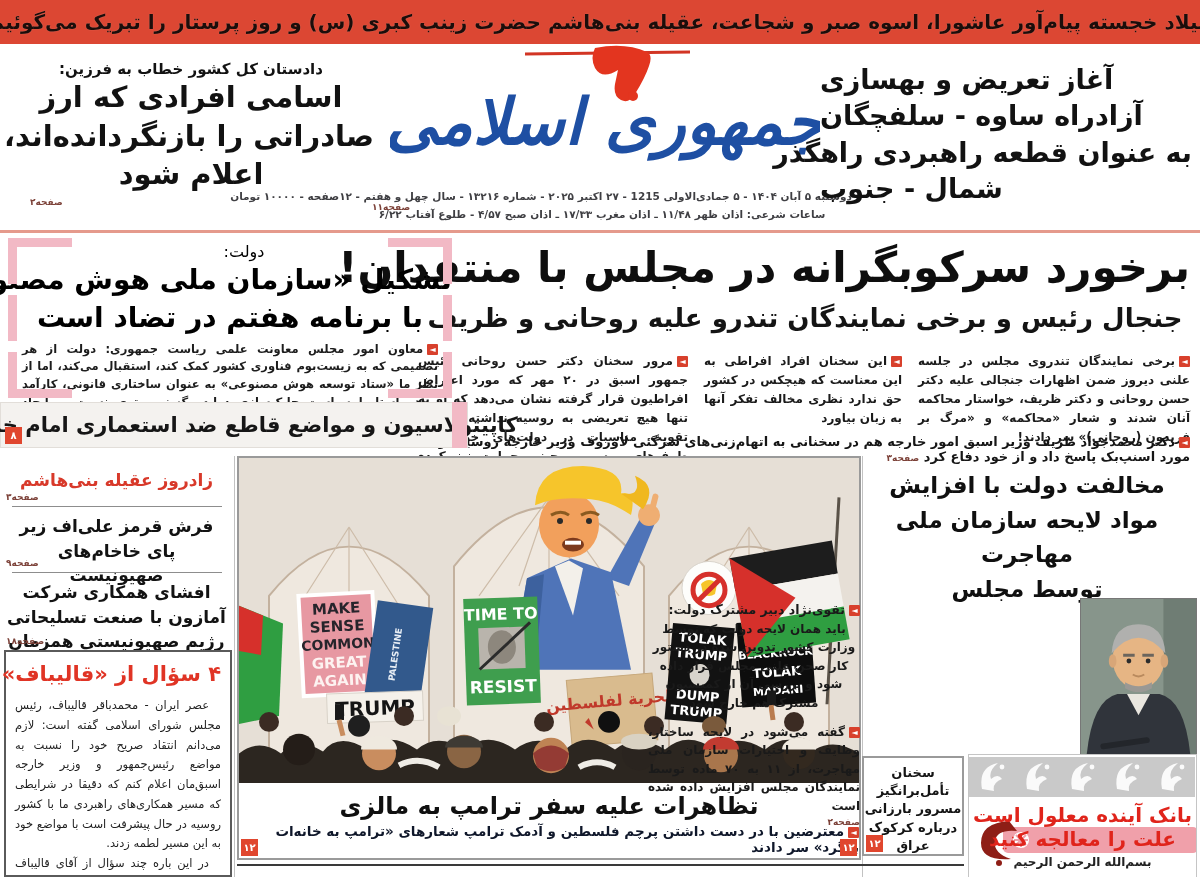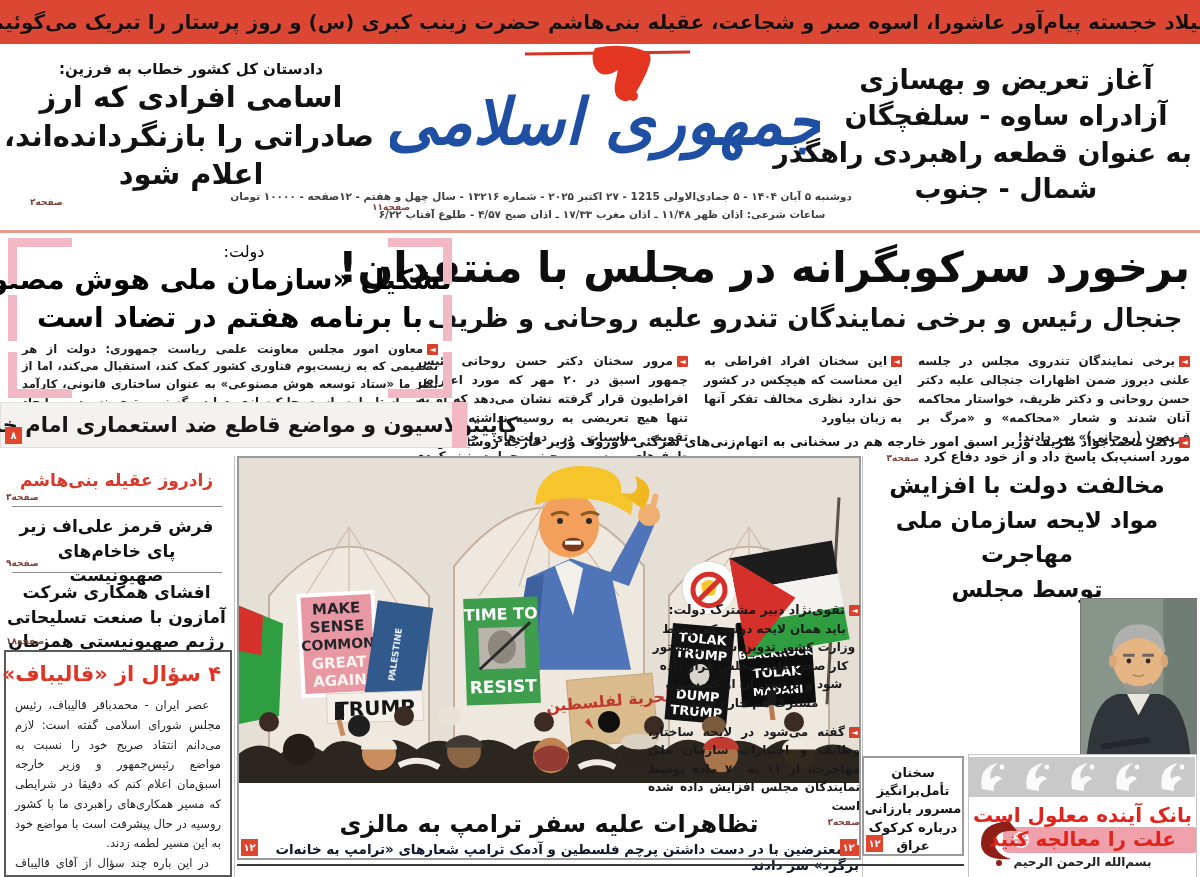--- a/index.html
+++ b/index.html
@@ -10,21 +10,21 @@
 
   
   .banner { top:0; left:0; width:1200px; height:44px; background:#dc4733; display:flex; align-items:center; justify-content:center; }
   .banner-text { font-size:20px; font-weight:900; color:#1c0d0a; text-shadow:0 0 1px rgba(255,255,255,.35); white-space:nowrap; }
 
   
   .logo-wrap { top:44px; left:390px; width:430px; height:142px; }
   .dateline { left:352px; width:500px; text-align:center; font-size:10.5px; font-weight:bold; color:#3f3f43; white-space:nowrap; }
   .pink-rule { top:230px; left:0; width:1200px; height:3px; background:#e59a8c; }
 
-  .tr-head { top:62px; right:8px; width:372px; text-align:center; font-weight:900; color:#121212; }
+  .tr-head { top:62px; right:8px; width:372px; text-align:left; font-weight:900; color:#121212; }
   .tr-line { font-size:27px; line-height:1.35; white-space:nowrap; }
   .tl-block { top:60px; left:8px; width:366px; text-align:center; color:#121212; }
   .tl-kicker { font-size:15px; font-weight:bold; }
   .tl-line { font-size:29px; font-weight:900; line-height:1.33; white-space:nowrap; }
   .pagetag { font-size:9px; font-weight:bold; color:#7c4138; }
 
   
   .lead-head { top:243px; right:10px; width:770px; text-align:center; font-size:42px; font-weight:900; color:#0e0e0e; white-space:nowrap; }
   .lead-sub  { top:303px; right:10px; width:770px; text-align:center; font-size:26px; font-weight:900; color:#141414; white-space:nowrap; }
   .lead-cols { top:352px; right:10px; width:772px; display:flex; gap:16px; direction:rtl; }
@@ -53,21 +53,21 @@
   .sb-item { left:0; width:233px; text-align:center; font-weight:900; color:#131313; font-size:17px; line-height:1.45; }
   .sb-red { color:#d8392a; }
   .sb-rule { left:12px; width:210px; height:1px; background:#8d8d8d; }
 
   .gh-box { top:650px; left:4px; width:228px; height:240px; border:2px solid #5a5a5a; background:#fff; padding:10px 9px 0 9px; }
   .gh-title { color:#e03425; font-size:21px; font-weight:900; text-align:center; margin-bottom:10px; white-space:nowrap; }
   .gh-p { font-size:11.5px; color:#1f1f1f; text-align:justify; line-height:1.72; text-indent:12px; }
 
   
   .photo-box { top:456px; left:237px; width:624px; height:404px; border:2px solid #9a9a9a; background:#fff; }
-  .caption-title { text-align:center; font-size:24px; font-weight:900; color:#101010; margin-top:23px; }
+  .caption-title { text-align:center; font-size:24px; font-weight:900; color:#101010; margin-top:5px; }
   .caption-sub { text-align:right; font-size:13.5px; font-weight:bold; color:#0f172a; margin-top:3px; }
   .under-line { top:864px; left:237px; width:727px; height:2px; background:#3a3a3a; }
   .vrule { width:1px; background:#c2c2c2; }
 
   
   .mig-head { top:468px; right:8px; width:330px; text-align:center; font-size:23px; font-weight:900; line-height:1.5; color:#101010; }
   .mig-text { top:600px; right:340px; left:866px; width:212px; font-size:12px; font-weight:bold; color:#1a1a1a; text-align:justify; line-height:1.55; }
   .mig-kick { font-size:12.5px; font-weight:900; }
   .portrait { top:598px; left:1080px; width:117px; height:157px; border:1px solid #777; }
 

